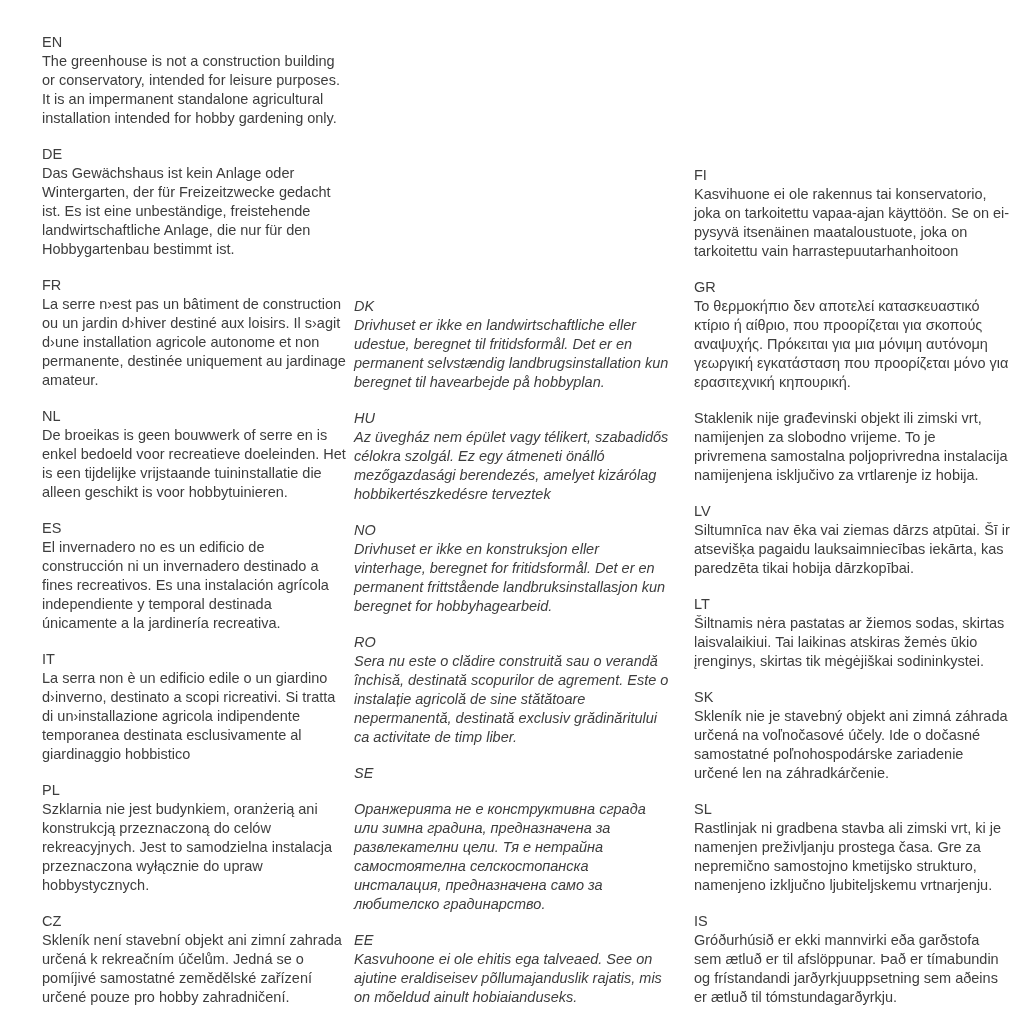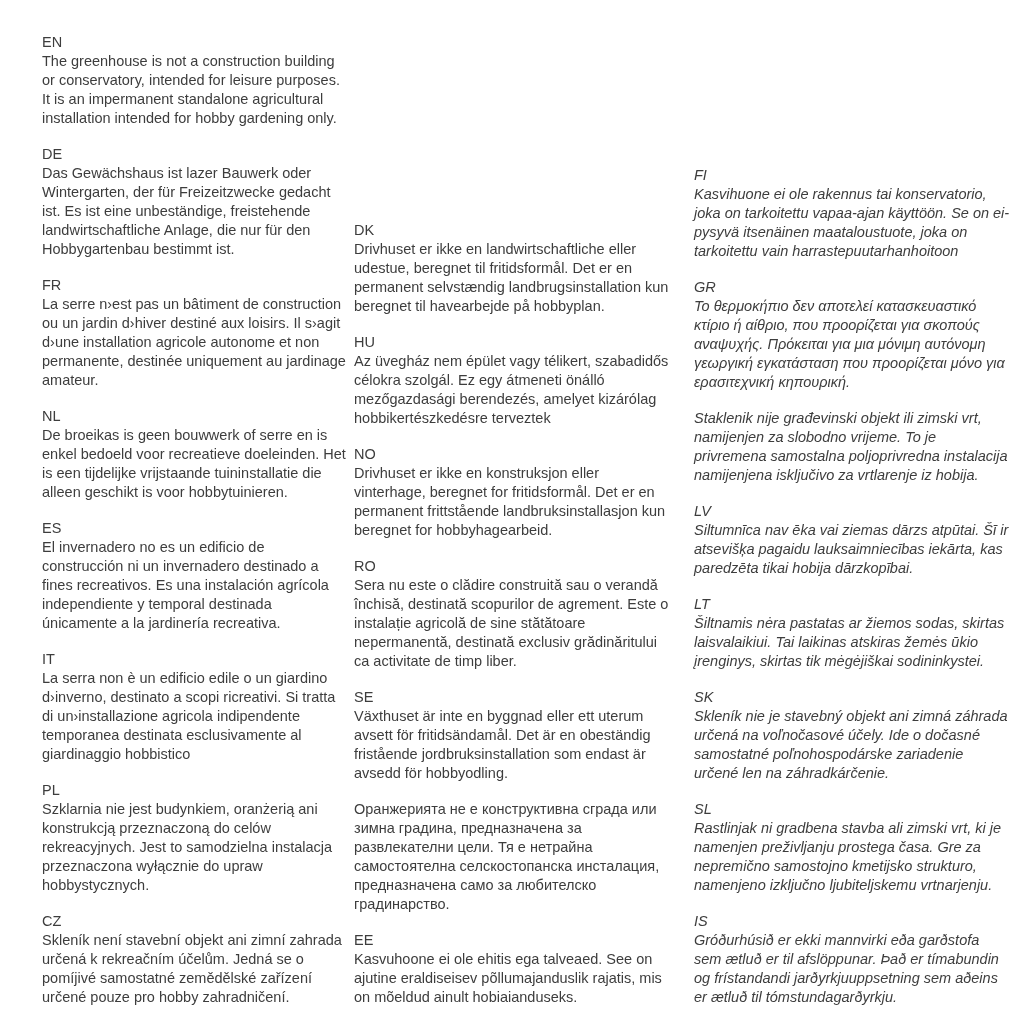--- a/index.html
+++ b/index.html
@@ -21,22 +21,22 @@
     align-items: flex-end;
     padding: 14px 6px 0 42px;
     box-sizing: border-box;
     width: 1024px;
     height: 1024px;
   }
   .col {
     flex: 0 0 auto;
   }
   .col-1 { width: 304px; }
-  .col-2 { width: 316px; margin-left: 8px; }
-  .col-3 { width: 316px; margin-left: 24px; font-style: italic; }
+  .col-2 { width: 316px; margin-left: 8px; font-style: italic; }
+  .col-3 { width: 316px; margin-left: 24px; }
   .lang-section {
     margin: 0 0 17px 0;
   }
   .lang-code {
     white-space: pre;
   }
   .lang-text {
     margin: 0;
   }
 </style>
@@ -45,21 +45,21 @@
 
 <div class="doc">
 
   <div class="col col-1">
     <div class="lang-section">
       <div class="lang-code">EN</div>
       <p class="lang-text">The greenhouse is not a construction building or conservatory, intended for leisure purposes. It is an impermanent standalone agricultural installation intended for hobby gardening only.</p>
     </div>
     <div class="lang-section">
       <div class="lang-code">DE</div>
-      <p class="lang-text">Das Gewächshaus ist lazer Bauwerk oder Wintergarten, der für Freizeitzwecke gedacht ist. Es ist eine unbeständige, freistehende landwirtschaftliche Anlage, die nur für den Hobbygartenbau bestimmt ist.</p>
+      <p class="lang-text">Das Gewächshaus ist kein Anlage oder Wintergarten, der für Freizeitzwecke gedacht ist. Es ist eine unbeständige, freistehende landwirtschaftliche Anlage, die nur für den Hobbygartenbau bestimmt ist.</p>
     </div>
     <div class="lang-section">
       <div class="lang-code">FR</div>
       <p class="lang-text">La serre n›est pas un bâtiment de construction ou un jardin d›hiver destiné aux loisirs. Il s›agit d›une installation agricole autonome et non permanente, destinée uniquement au jardinage amateur.</p>
     </div>
     <div class="lang-section">
       <div class="lang-code">NL</div>
       <p class="lang-text">De broeikas is geen bouwwerk of serre en is enkel bedoeld voor recreatieve doeleinden. Het is een tijdelijke vrijstaande tuininstallatie die alleen geschikt is voor hobbytuinieren.</p>
     </div>
     <div class="lang-section">
@@ -92,21 +92,20 @@
     <div class="lang-section">
       <div class="lang-code">NO</div>
       <p class="lang-text">Drivhuset er ikke en konstruksjon eller vinterhage, beregnet for fritidsformål. Det er en permanent frittstående landbruksinstallasjon kun beregnet for hobbyhagearbeid.</p>
     </div>
     <div class="lang-section">
       <div class="lang-code">RO</div>
       <p class="lang-text">Sera nu este o clădire construită sau o verandă închisă, destinată scopurilor de agrement. Este o instalație agricolă de sine stătătoare nepermanentă, destinată exclusiv grădinăritului ca activitate de timp liber.</p>
     </div>
     <div class="lang-section">
       <div class="lang-code">SE</div>
-      <p class="lang-text">Växthuset är inte en byggnad eller ett uterum avsett för fritidsändamål. Det är en obeständig fristående jordbruksinstallation som endast är avsedd för hobbyodling.</p>
     </div>
     <div class="lang-section">
       <p class="lang-text">Оранжерията не е конструктивна сграда или зимна градина, предназначена за развлекателни цели. Тя е нетрайна самостоятелна селскостопанска инсталация, предназначена само за любителско градинарство.</p>
     </div>
     <div class="lang-section">
       <div class="lang-code">EE</div>
       <p class="lang-text">Kasvuhoone ei ole ehitis ega talveaed. See on ajutine eraldiseisev põllumajanduslik rajatis, mis on mõeldud ainult hobiaianduseks.</p>
     </div>
   </div>
 

